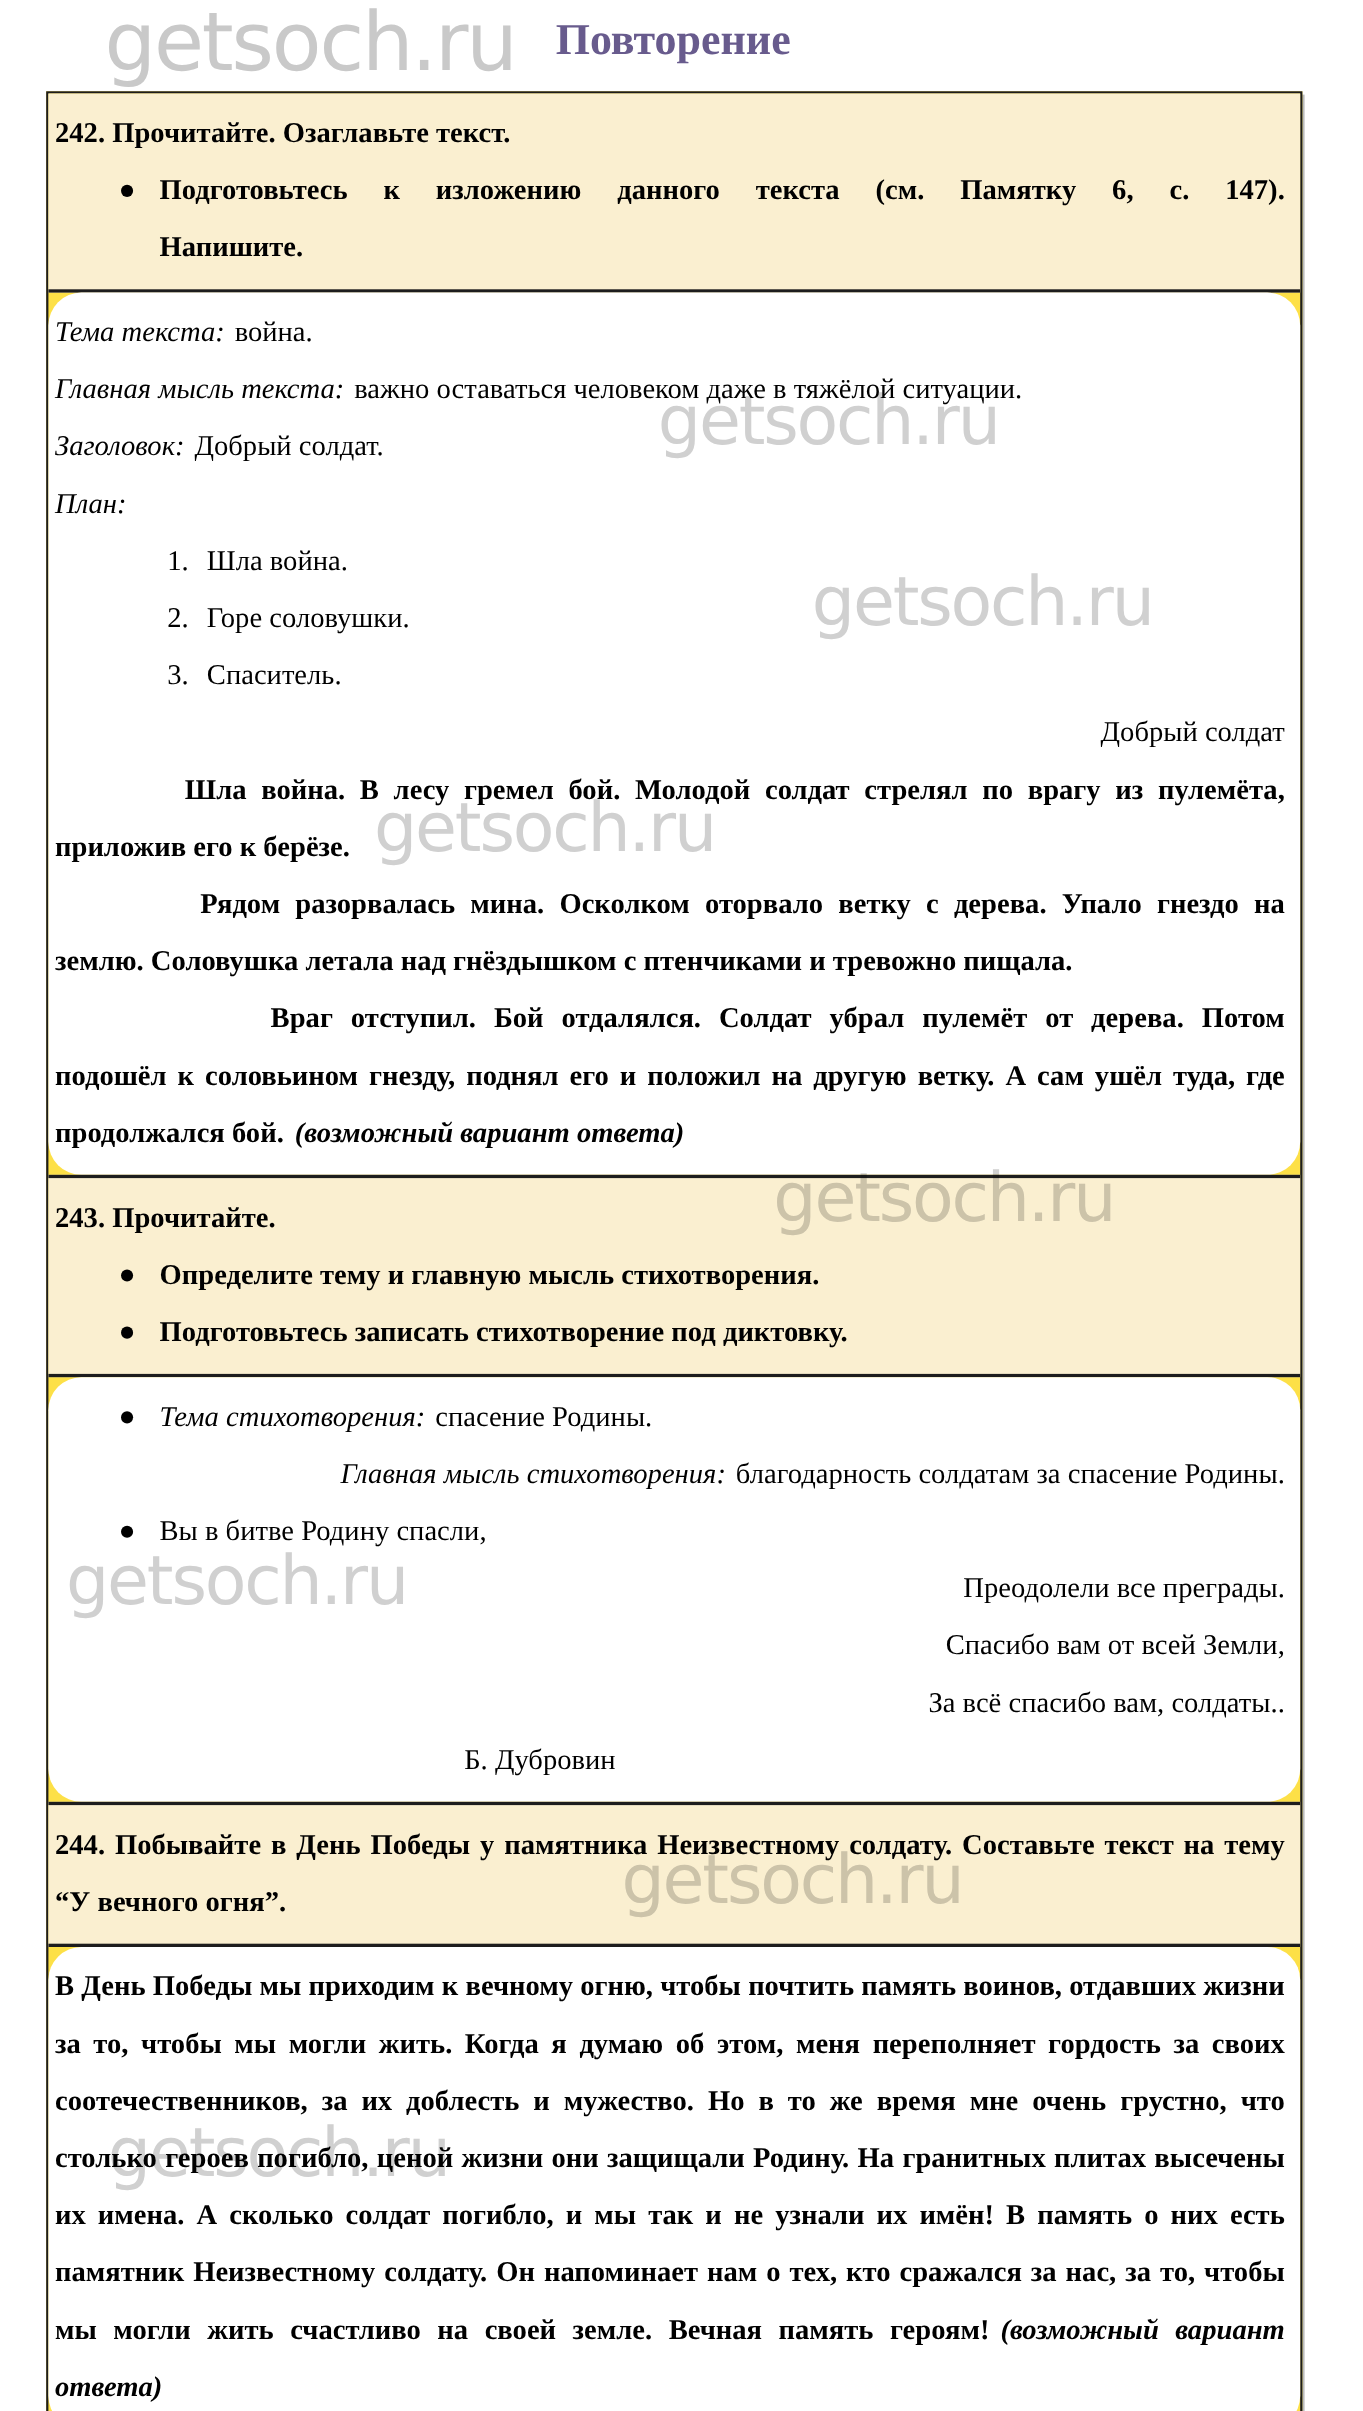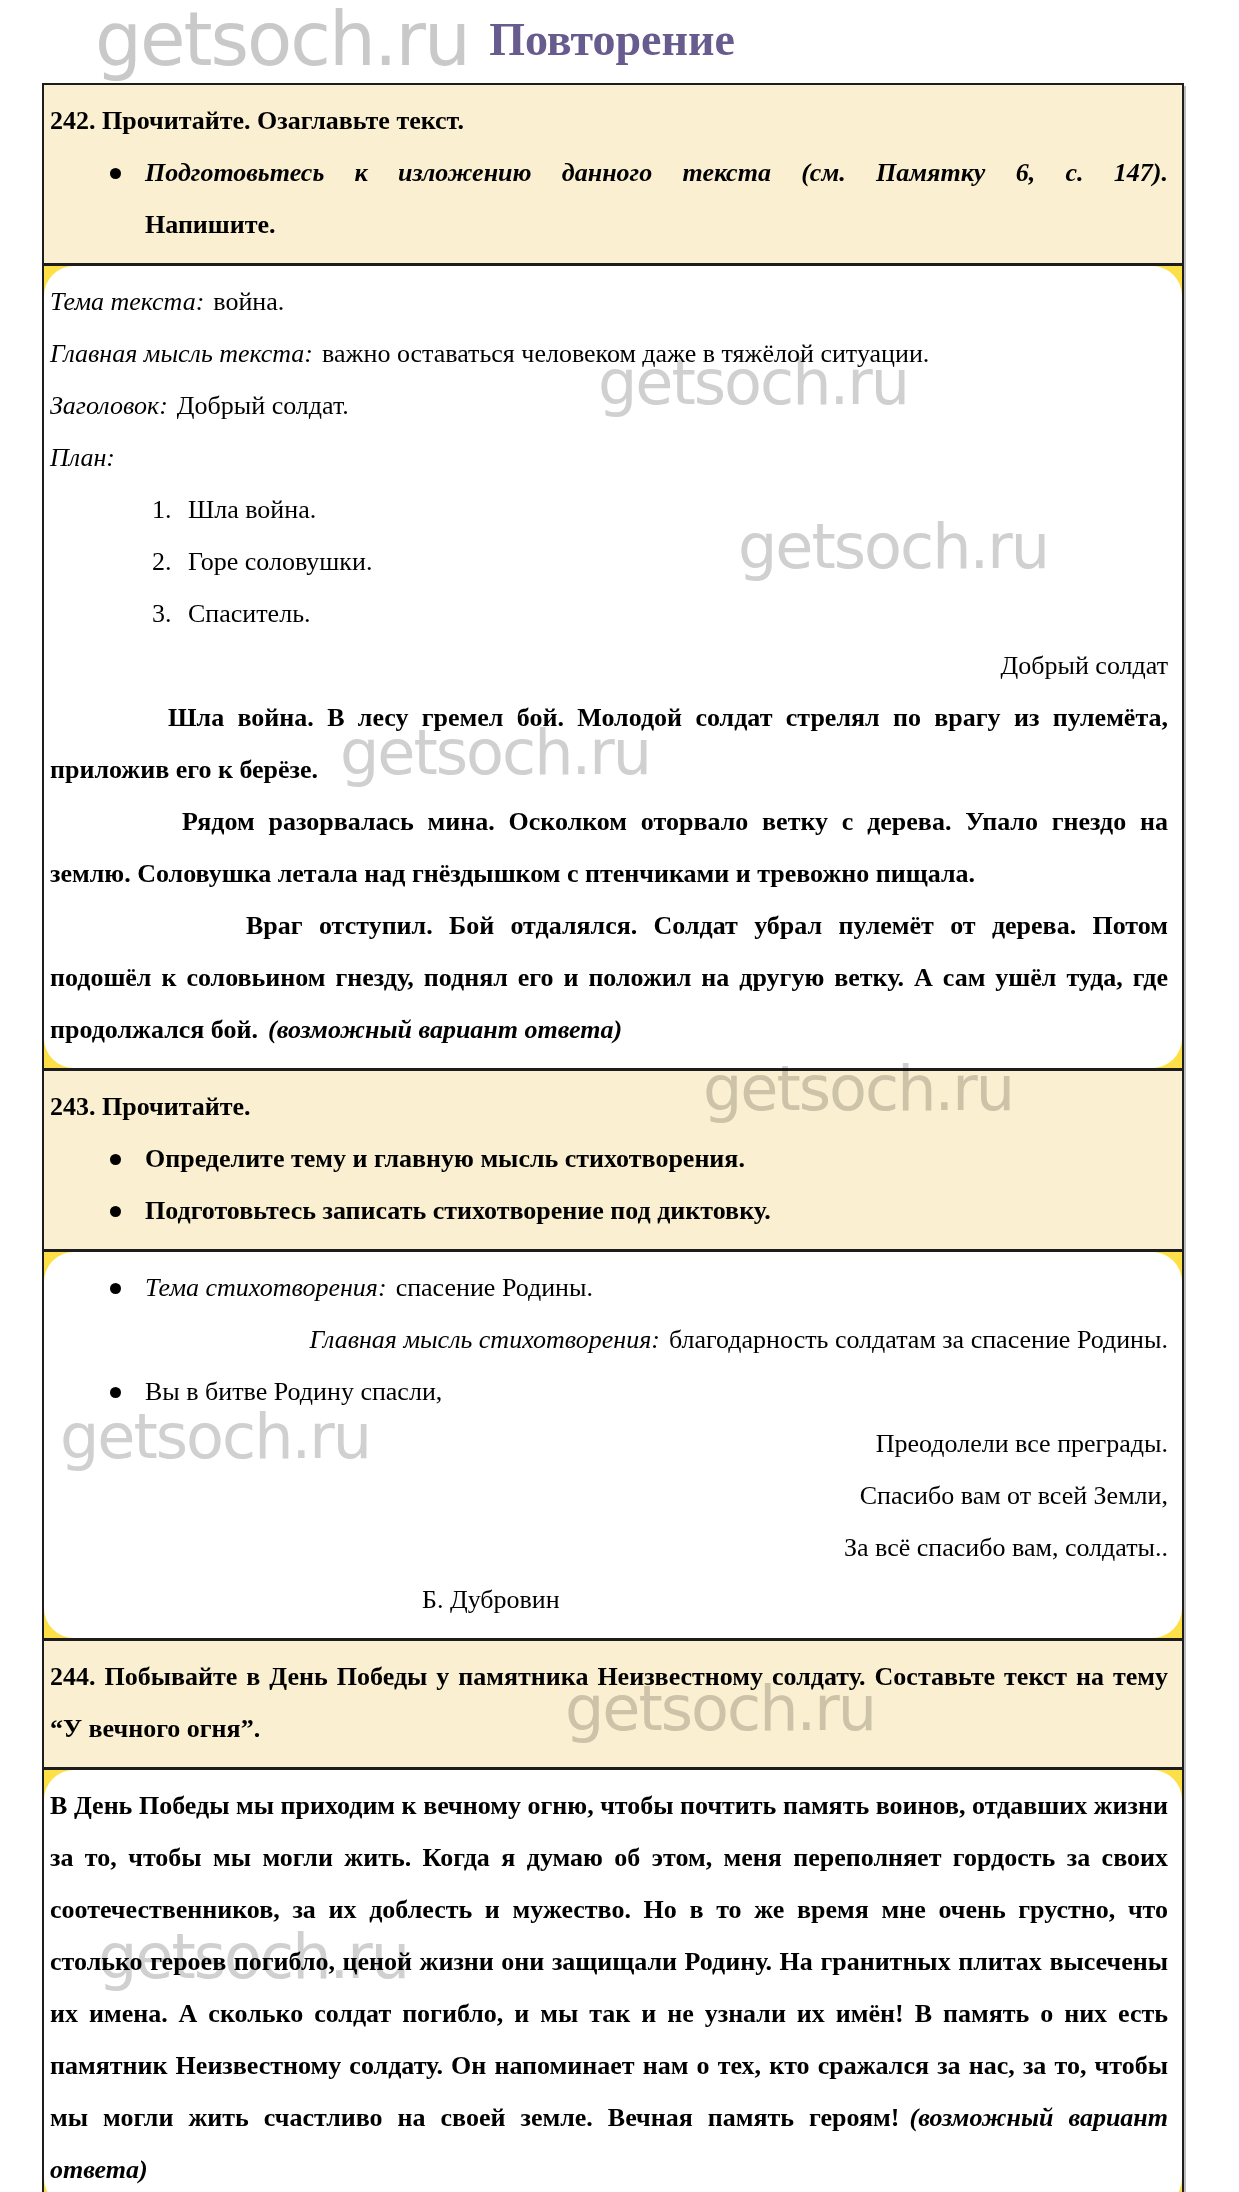--- a/index.html
+++ b/index.html
@@ -12,42 +12,42 @@
   
   .page-header { position:absolute; left:0; top:0; width:1239px; height:83px; }
   .wm {
     position:absolute; font-family:"DejaVu Sans","Liberation Sans",sans-serif;
     color:#d0d0d0; letter-spacing:-2px; white-space:nowrap;
     mix-blend-mode:multiply; pointer-events:none; z-index:5; line-height:1;
   }
   .wm-logo { left:95px; top:2px; font-size:74px; color:#c9c9c9; }
   .page-title {
     position:absolute; left:42px; top:12px; width:1140px; text-align:center;
-    font-size:46px; font-weight:bold; color:#685b8d; line-height:1.2;
+    font-size:40px; font-weight:bold; color:#685b8d; line-height:1.2;
   }
   
   .box {
     position:absolute; left:42px; top:83px; width:1142px;
     border:2px solid #1d1d1d; box-shadow:2px 3px 0 #bdbdbd;
     background:#fde047;
   }
   section { padding:10px 14px 12px 6px; line-height:52px; }
   .task {
     background:#faefd0;
     border-top:3px solid #1d1d1d; border-bottom:3px solid #1d1d1d;
     font-weight:bold;
   }
   .task-first { border-top:none; }
   .task-title { line-height:52px; }
   .brow { position:relative; padding-left:95px; }
   .dot {
     position:absolute; left:60px; top:21px; width:11px; height:11px;
     border-radius:50%; background:#000;
   }
-  .jl { text-align:justify; text-align-last:justify;font-style:italic; }
+  .jl { text-align:justify; text-align-last:justify; }
   .just { text-align:justify; }
   .ans { background:#ffffff;border-radius:30px; }
   .lbl { font-style:italic; }
   .val { margin-left:9px; }
   .plan-row { padding-left:102px; }
   .pnum { display:inline-block; min-width:36px; }
   .essay-title { text-align:right; }
   .par { text-align:justify;font-weight:bold; }
   .ind1 { text-indent:118px; }
   .ind2 { text-indent:132px; }

